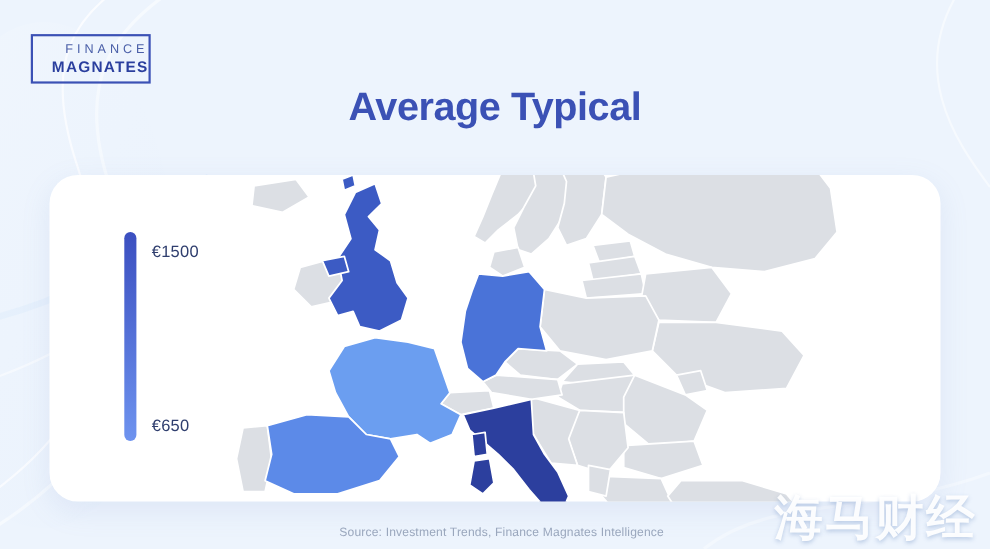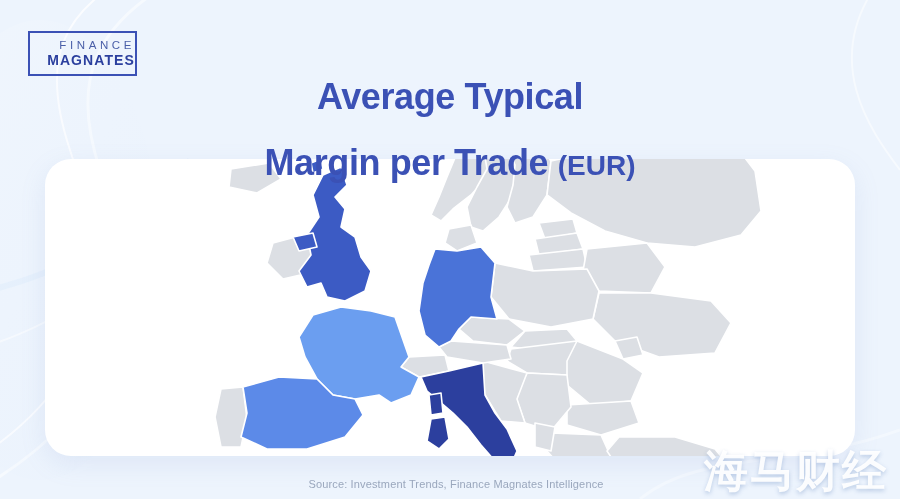--- a/index.html
+++ b/index.html
@@ -174,25 +174,29 @@
     <ellipse cx="40" cy="250" rx="120" ry="230" fill="url(#swirlg)" opacity="0.25"></ellipse>
   </svg>
 
   <div id="logo-box">
     <div id="logo-line1">FINANCE</div>
     <div id="logo-line2">MAGNATES</div>
   </div>
 
   <div id="title">
     <span class="line">Average Typical</span>
-    <span class="line"><span>Margin per Trade</span> <span class="eur">(EUR)</span></span>
   </div>
 
   <div id="card">
 
+    <div id="legend">
+      <div id="legend-bar" style="background: linear-gradient(rgb(59, 79, 192) 0%, rgb(110, 147, 239) 100%);"></div>
+      <div class="legend-label" id="legend-max">€1500</div>
+      <div class="legend-label" id="legend-min">€650</div>
+    </div>
 
     <div id="map-wrap">
       <svg id="map-svg" viewBox="0 0 700 330" preserveAspectRatio="xMidYMid meet">
         <g stroke="#ffffff" stroke-width="1.6" stroke-linejoin="round">
 
           <g fill="#dcdfe4">
 
             <path d="M262,2 L288,-6 L300,6 L292,26 L276,44 L258,58 L246,70 L236,64 L244,46 L252,26 Z"></path>
 
             <path d="M288,-6 L312,-4 L322,16 L318,44 L304,66 L288,80 L276,76 L272,56 L282,36 L292,18 Z"></path>

